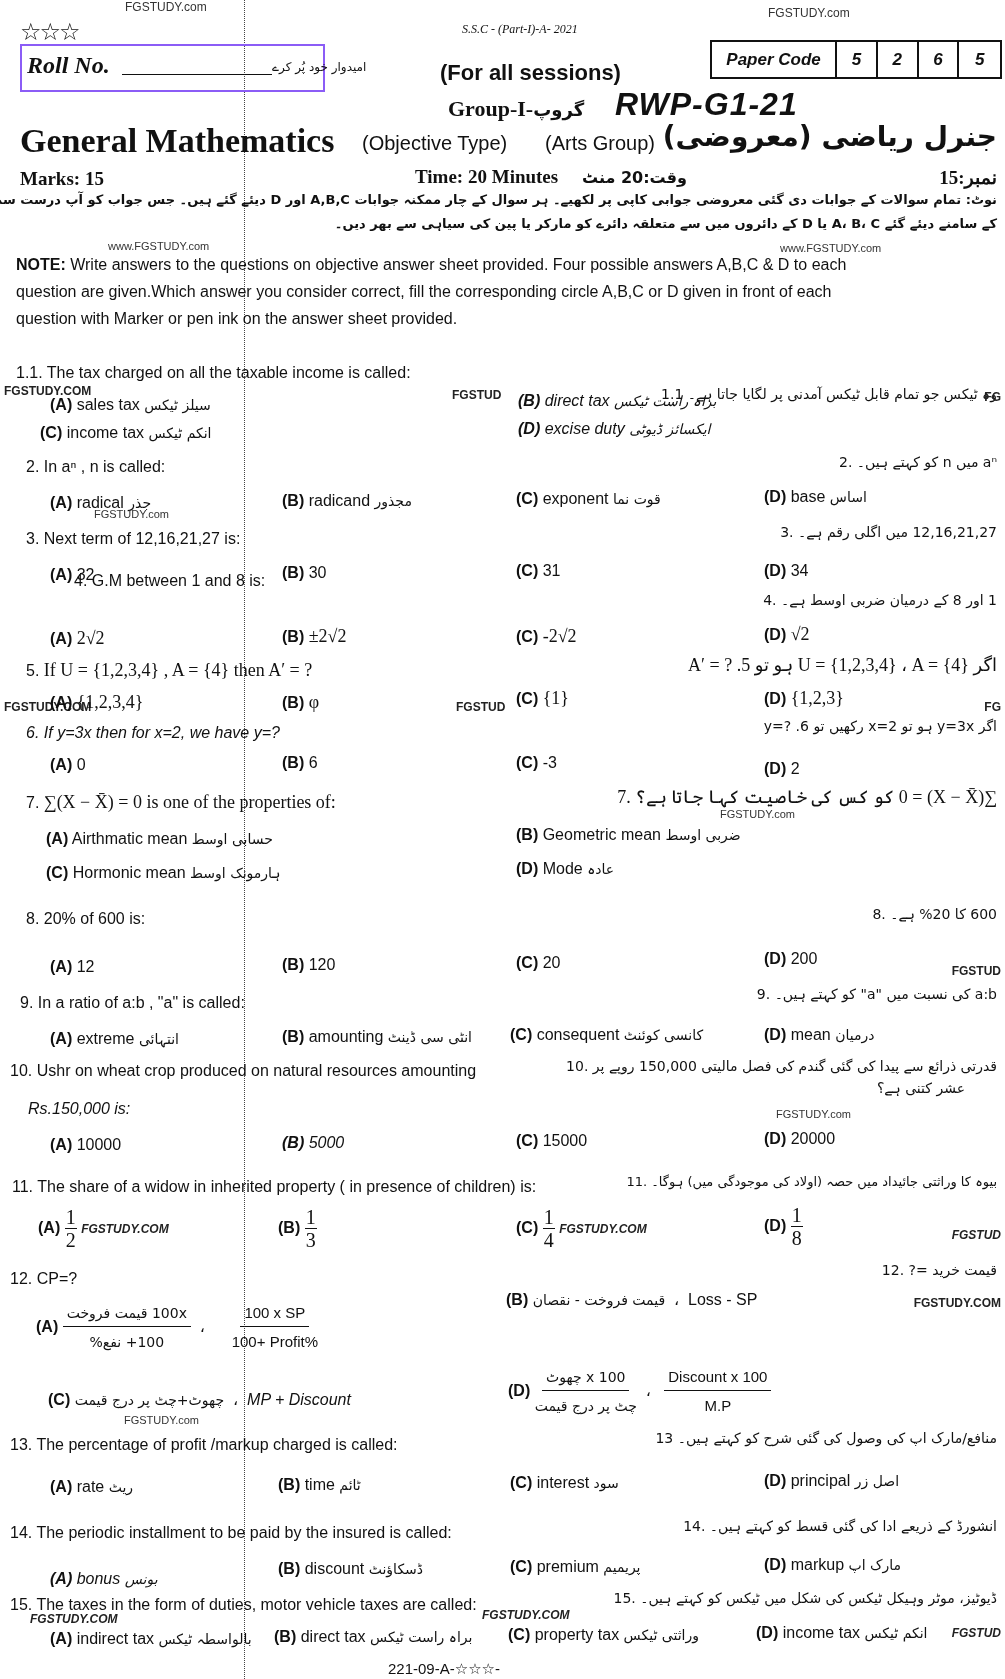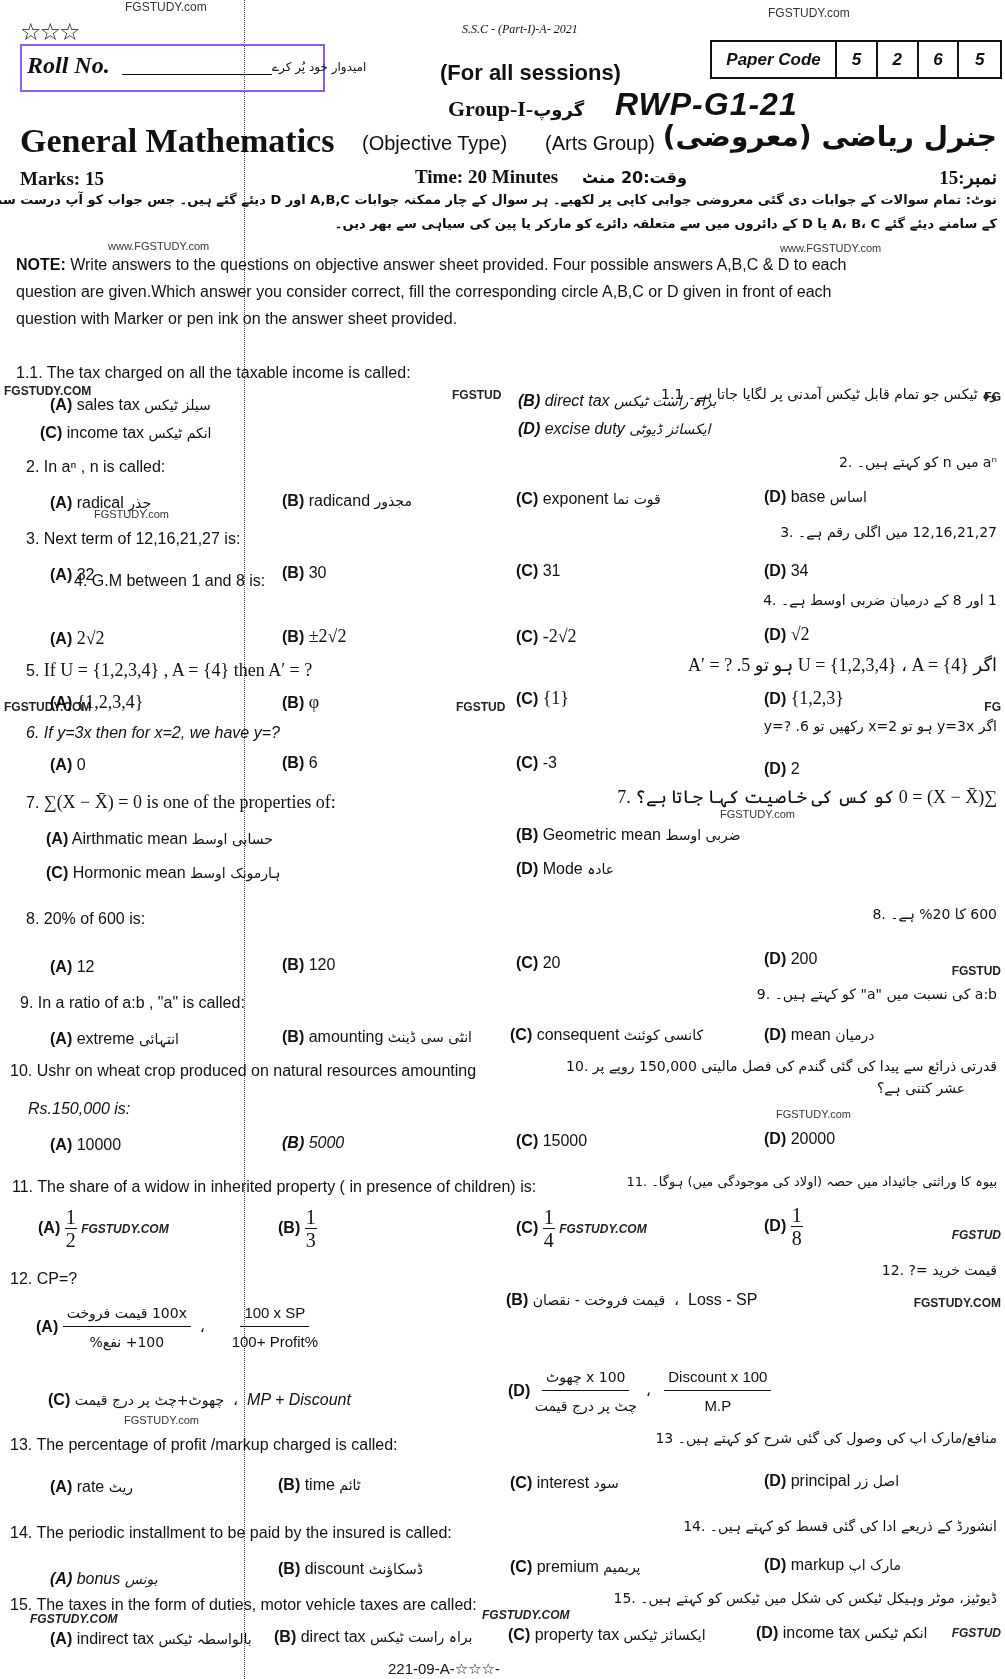--- a/index.html
+++ b/index.html
@@ -229,17 +229,17 @@
 <div class="abs opt" style="left:278px; top:1560px;"><b>(B)</b> <span>discount</span> <span class="urdu">ڈسکاؤنٹ</span></div>
 <div class="abs opt" style="left:510px; top:1558px;"><b>(C)</b> <span>premium</span> <span class="urdu">پریمیم</span></div>
 <div class="abs opt" style="left:764px; top:1556px;"><b>(D)</b> <span>markup</span> <span class="urdu">مارک اپ</span></div>
 
 <div class="abs q" style="left:10px; top:1596px;"><span>15.</span> <span>The taxes in the form of duties, motor vehicle taxes are called:</span></div>
 <div class="abs urdu" style="right:8px; top:1590px;">ڈیوٹیز، موٹر وہیکل ٹیکس کی شکل میں ٹیکس کو کہتے ہیں۔ .15</div>
 <div class="abs wmb" style="left:30px; top:1612px; font-style:italic;">FGSTUDY.COM</div>
 <div class="abs wmb" style="left:482px; top:1608px; font-style:italic;">FGSTUDY.COM</div>
 <div class="abs opt" style="left:50px; top:1630px;"><b>(A)</b> <span>indirect tax</span> <span class="urdu">بالواسطہ ٹیکس</span></div>
 <div class="abs opt" style="left:274px; top:1628px;"><b>(B)</b> <span>direct tax</span> <span class="urdu">براہ راست ٹیکس</span></div>
-<div class="abs opt" style="left:508px; top:1626px;"><b>(C)</b> <span>property tax</span> <span class="urdu">ایکسائز ٹیکس</span></div>
+<div class="abs opt" style="left:508px; top:1626px;"><b>(C)</b> <span>property tax</span> <span class="urdu">وراثتی ٹیکس</span></div>
 <div class="abs opt" style="left:756px; top:1624px;"><b>(D)</b> <span>income tax</span> <span class="urdu">انکم ٹیکس</span></div>
 <div class="abs wmb" style="right:4px; top:1626px; font-style:italic;">FGSTUD</div>
 
 <div class="abs" style="left:388px; top:1660px; font-size:15px;">221-09-A-☆☆☆-</div>
 
 </body></html>

